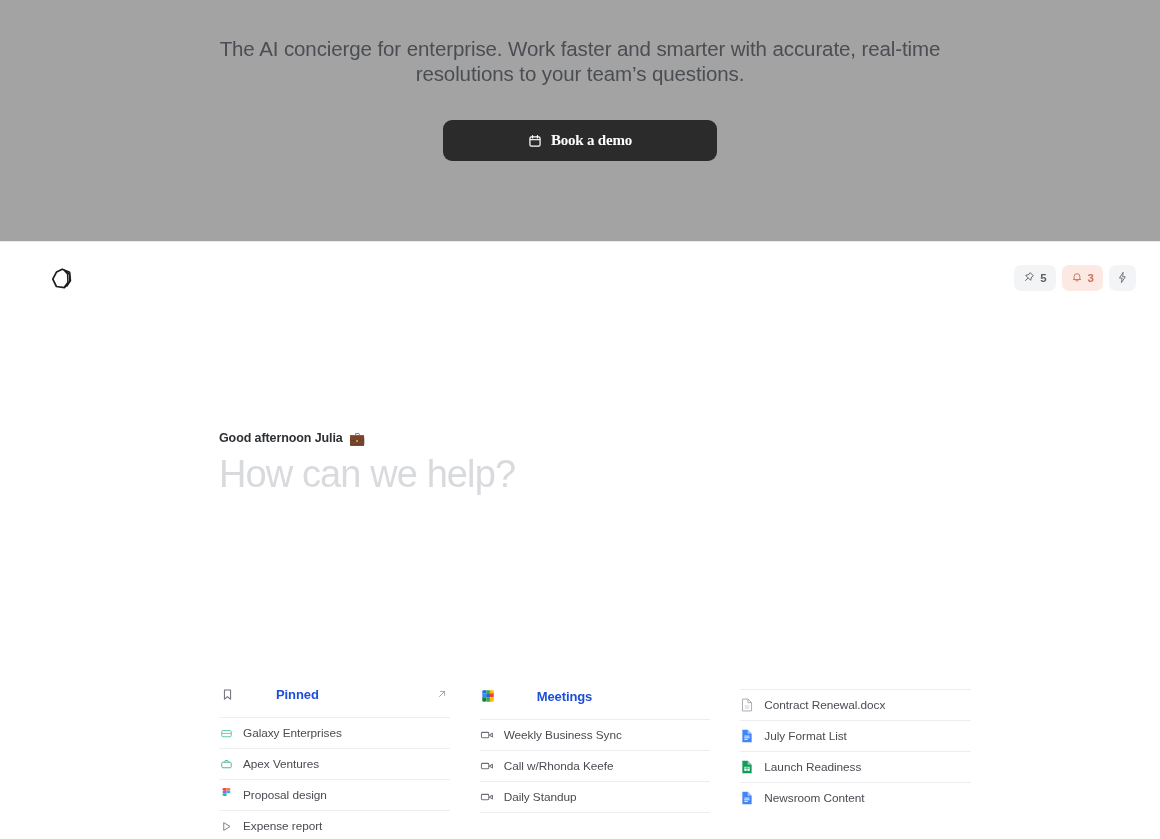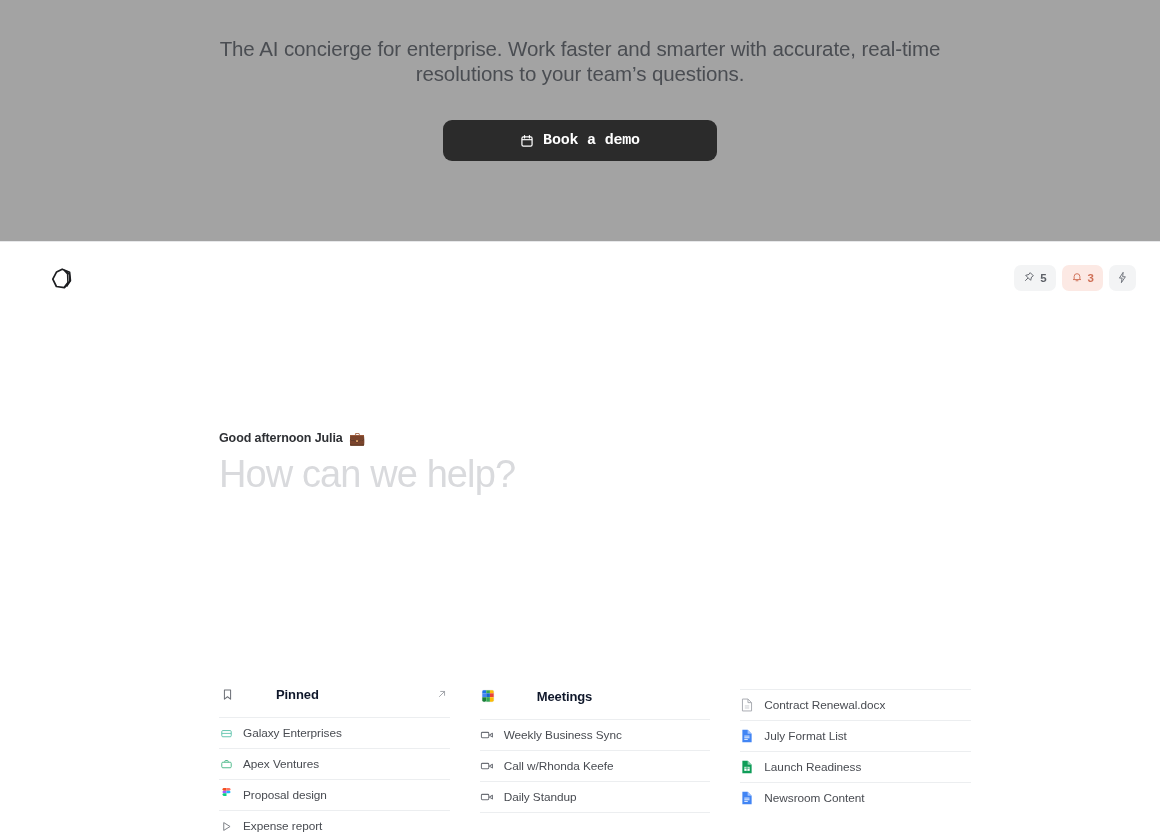--- a/index.html
+++ b/index.html
@@ -48,21 +48,21 @@
     color: #ffffff;
     border: none;
     display: flex;
     align-items: center;
     justify-content: center;
     gap: 9px;
     font-size: 15px;
     font-weight: 700;
     letter-spacing: -0.2px;
     cursor: pointer;
-    font-family: Liberation Mono, monospace;
+    font-family: Liberation Serif, serif;
   }
   .demo-btn .cal-ico { display: flex; }
 
   
   .app-shell {
     position: absolute;
     top: 243px; left: 0;
     width: 1160px;
     height: 596px;
     background: #ffffff;
@@ -149,21 +149,21 @@
 
   .card-head {
     display: flex;
     align-items: center;
     height: 30px;
     gap: 9px;
   }
   .card-title {
     font-size: 13px;
     font-weight: 700;
-    color: #0f172a;
+    color: #1d4ed8;
     letter-spacing: -0.1px;
     flex: 1;
     padding-left: 32px;
   }
   .card-expand {
     display: flex;
     align-items: center;
     justify-content: center;
     width: 16px; height: 16px;
     cursor: pointer;

